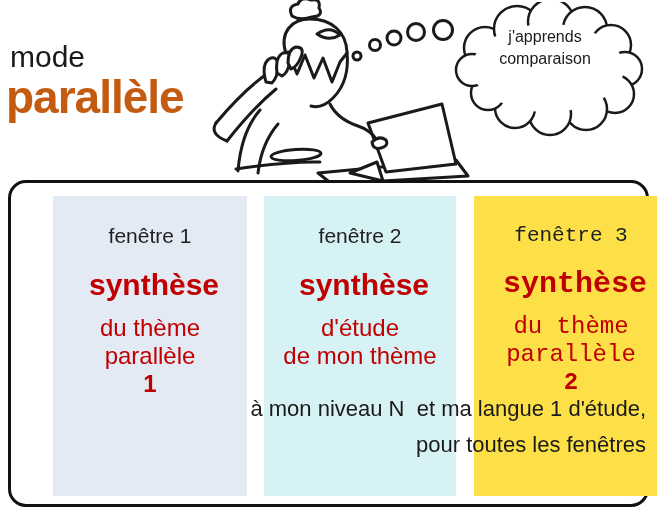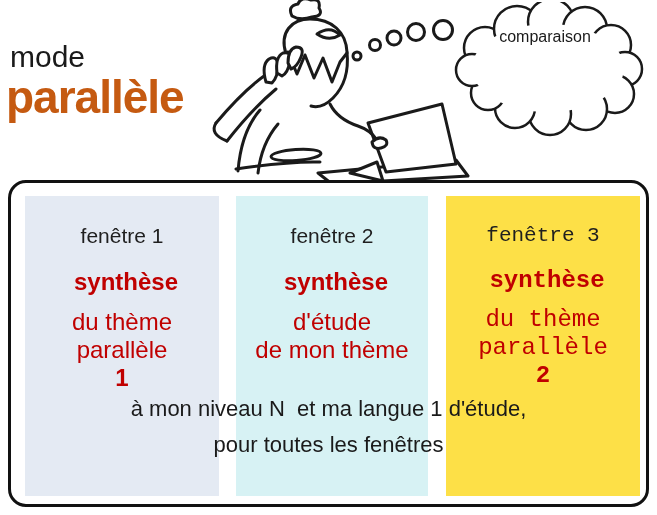--- a/index.html
+++ b/index.html
@@ -25,40 +25,40 @@
     position:absolute;left:443px;top:26px;width:204px;
     text-align:center;font-size:16px;line-height:22px;color:#1a1a1a;
   }
   
   .panel{
     position:absolute;left:8px;top:180px;width:635px;height:321px;
     border:3px solid #111;border-radius:18px;background:#fff;
   }
   .win{
     position:absolute;top:13px;height:300px;width:194px;
-    text-align:center;z-index:1;
+    text-align:center;z-index:1;margin-left:28px;
   }
   .win1{left:14px;}
   .win2{left:225px;width:192px;}
   .win3{left:435px;}
   .win-label{
     margin-top:28px;font-size:21px;color:#1f1f1f;
   }
   .win-heading{
-    margin-top:20px;font-size:24px;font-weight:bold;color:var(--red,#c00000);padding-left:8px;
+    margin-top:20px;font-size:30px;font-weight:bold;color:var(--red,#c00000);padding-left:8px;
   }
   .win-detail{
     margin-top:12px;font-size:24px;line-height:28px;color:var(--red,#c00000);
   }
   .em-bold{font-weight:bold;}
   .panel-footer{
     position:absolute;left:0;top:208px;width:100%;z-index:2;
     text-align:center;font-size:22px;line-height:36px;color:#1a1a1a;
   }
-  .panel-footer div{white-space:pre-wrap;}
+  .panel-footer div{white-space:pre-wrap;text-align:right;}
 </style>
 </head>
 <body>
 
 <div class="mode-label">mode</div>
 <div class="title">parallèle</div>
 
 <svg class="sketch" viewBox="0 0 270 195" fill="none" stroke="#1a1a1a" stroke-width="3" stroke-linecap="round" stroke-linejoin="round">
 
   <path d="M118,181 L256,168 L268,184 L132,192 Z" fill="#fff"></path>
@@ -104,20 +104,21 @@
   <circle cx="182" cy="67" r="17"></circle>
   <circle cx="172" cy="92" r="19"></circle>
   <circle cx="143" cy="107" r="21"></circle>
   <circle cx="107" cy="112" r="21"></circle>
   <circle cx="72" cy="106" r="20"></circle>
   <circle cx="45" cy="91" r="17"></circle>
   <circle cx="29" cy="68" r="16"></circle>
   <ellipse cx="105" cy="66" rx="76" ry="44" stroke="none"></ellipse>
 </svg>
 <div class="cloud-text">
+  <div>j'apprends</div>
   <div>comparaison</div>
 </div>
 
 <div class="panel">
 
   <div class="win win1" style="background-color: rgb(228, 234, 243);">
     <div class="win-label">fenêtre 1</div>
     <div class="win-heading">synthèse</div>
     <div class="win-detail">
       <div>du thème parallèle</div>

